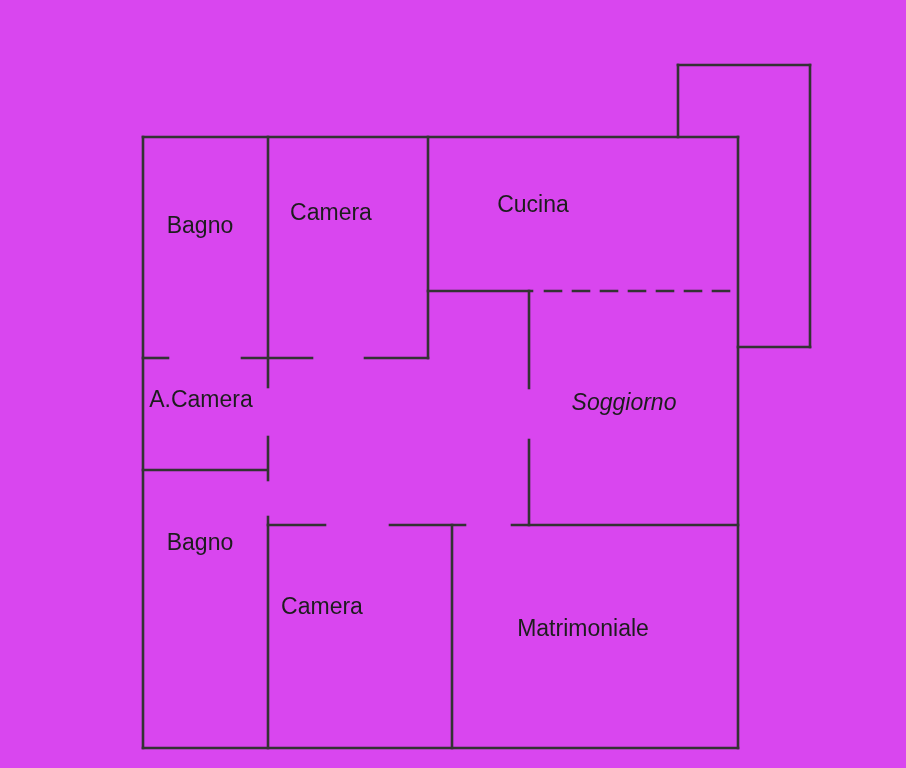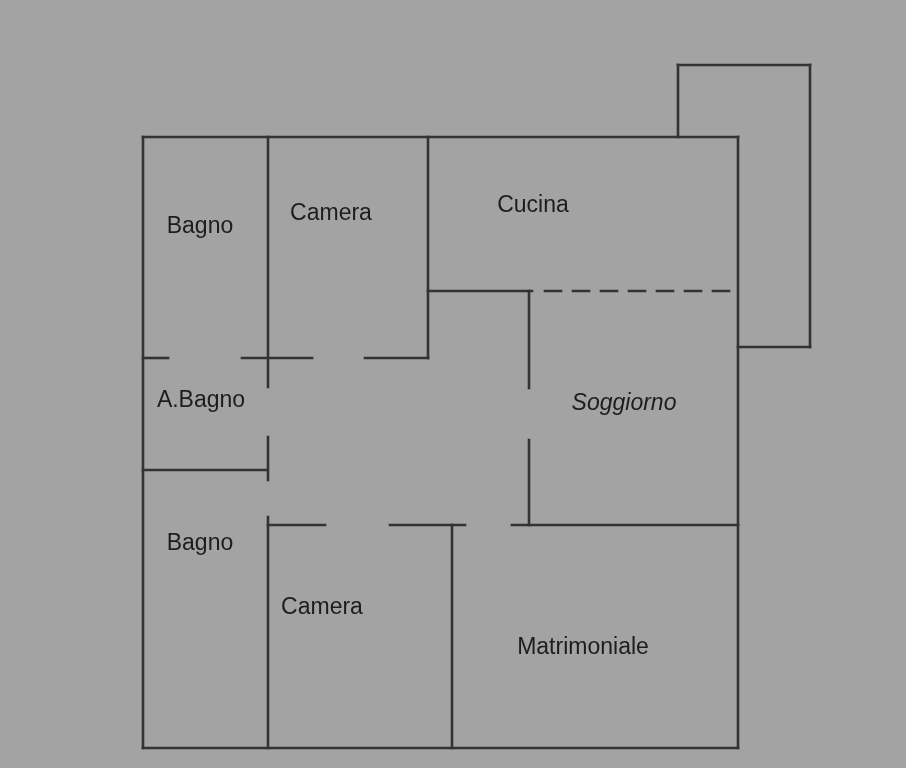--- a/index.html
+++ b/index.html
@@ -5,21 +5,21 @@
   html, body {
     margin: 0;
     padding: 0;
     background: #ffffff;
     font-family: "Liberation Sans", sans-serif;
   }
   .page {
     position: relative;
     width: 906px;
     height: 768px;
-    background: #a3a3a3;
+    background: #d946ef;
     overflow: hidden;
   }
   svg.plan {
     position: absolute;
     left: 0;
     top: 0;
   }
   .room-label {
     position: absolute;
     transform: translate(-50%, -50%);
@@ -58,18 +58,18 @@
       <line x1="268" y1="525" x2="325" y2="525" stroke="#333333" stroke-width="2.6" stroke-linecap="square"></line>
       <line x1="390" y1="525" x2="465" y2="525" stroke="#333333" stroke-width="2.6" stroke-linecap="square"></line>
       <line x1="512" y1="525" x2="738" y2="525" stroke="#333333" stroke-width="2.6" stroke-linecap="square"></line>
       <line x1="452" y1="525" x2="452" y2="748" stroke="#333333" stroke-width="2.6" stroke-linecap="square"></line>
       <line x1="545" y1="291" x2="735" y2="291" stroke="#333333" stroke-width="2.6" stroke-linecap="square" stroke-dasharray="16 12"></line>
     </svg>
 
   <div class="room-label" style="left: 200px; top: 226px;">Bagno</div>
   <div class="room-label" style="left: 331px; top: 213px;">Camera</div>
   <div class="room-label" style="left: 533px; top: 205px;">Cucina</div>
-  <div class="room-label" style="left: 201px; top: 400px;">A.Bagno</div>
+  <div class="room-label" style="left: 201px; top: 400px;">A.Camera</div>
   <div class="room-label" style="left: 624px; top: 403px; font-style: italic;">Soggiorno</div>
   <div class="room-label" style="left: 200px; top: 543px;">Bagno</div>
   <div class="room-label" style="left: 322px; top: 607px;">Camera</div>
-  <div class="room-label" style="left: 583px; top: 647px; text-align: center;">Matrimoniale</div>
+  <div class="room-label" style="left: 583px; top: 629px; text-align: center;">Matrimoniale</div>
 </div>
 
 </body></html>

